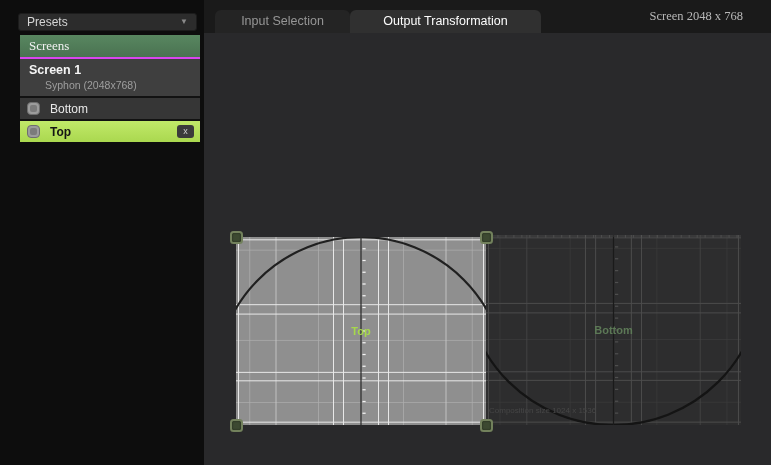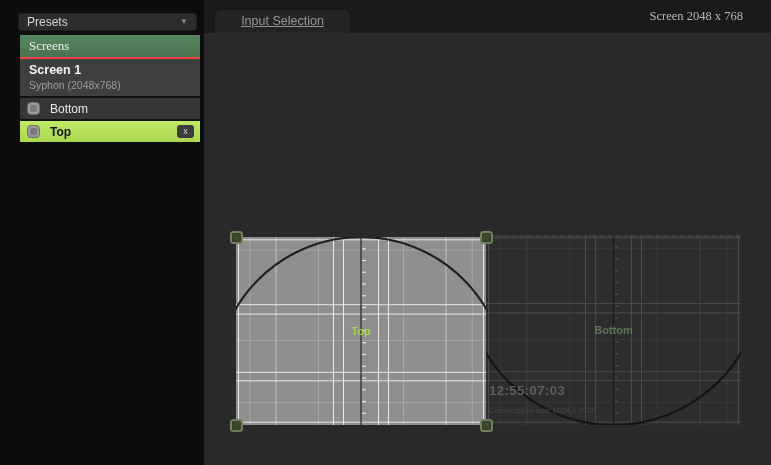--- a/index.html
+++ b/index.html
@@ -10,40 +10,40 @@
   
   .sidebar { position:absolute; left:0; top:0; width:204px; height:465px; background:#0d0d0d; }
   .presets { position:absolute; left:18px; top:13px; width:179px; height:18px;
              background:#2c2c2c; border:1px solid #1c1c1c; border-radius:3px;
              color:#d6d6d6; font-size:12px; line-height:16px; padding:0 8px;
              display:flex; align-items:center; justify-content:space-between; cursor:default; }
   .presets .tri { font-size:8px; color:#8a8a8a; }
   .panel { position:absolute; left:20px; top:35px; width:180px; }
   .screens-header { height:22px; background:linear-gradient(#588760,#4a7251);
                     color:#f2f2f2; font-size:13px; line-height:22px; padding-left:9px;font-family:Liberation Serif, serif; }
-  .screen-item { background:#3f3f3f; border-top:2px solid #ef4444; padding:4px 0 5px 9px; }
+  .screen-item { background:#3f3f3f; border-top:2px solid #d946ef; padding:4px 0 5px 9px; }
   .screen-item .t { color:#f5f5f5; font-size:12.5px; font-weight:bold; }
-  .screen-item .s { color:#9e9e9e; font-size:10.5px; margin-top:2px; }
+  .screen-item .s { color:#9e9e9e; font-size:10.5px; margin-top:2px;margin-left:16px; }
   .layer-row { height:23px; border-top:2px solid #121212; display:flex; align-items:center; padding:0 6px 0 7px; }
   .layer-row.plain { background:#363636; }
   .layer-row.selected { background:linear-gradient(#c1e969,#aad84f); }
   .led { width:13px; height:13px; border-radius:4px; background:#9c9c9c; border:1px solid #6e6e6e;
          display:flex; align-items:center; justify-content:center; flex:0 0 auto; }
   .led i { display:block; width:7px; height:7px; border-radius:2px; background:#7b7b7b; }
   .layer-row .lbl { margin-left:10px; font-size:12px; flex:1 1 auto; }
   .layer-row.plain .lbl { color:#e8e8e8; }
   .layer-row.selected .lbl { color:#141414; font-weight:bold; }
   .xbtn { width:17px; height:13px; border-radius:3px; background:#3b3b3b; color:#d3d3d3;
           font-size:9px; line-height:13px; text-align:center; flex:0 0 auto; cursor:default; }
 
   
   .main { position:absolute; left:204px; top:0; width:567px; height:465px; background:#1a1a1a; }
   .tabbar { position:absolute; left:0; top:0; width:567px; height:33px; background:#1a1a1a; }
   .tab { position:absolute; top:10px; height:23px; border-radius:6px 6px 0 0;
-         font-size:12.5px; text-align:center; line-height:23px; cursor:default;text-decoration:underline; }
+         font-size:12.5px; text-align:center; line-height:23px; cursor:default; }
   .tab.inactive { left:11px; width:135px; background:#242424; color:#969696; }
   .tab.active { left:146px; width:191px; background:#303030; color:#fdfdfd; }
   .screen-size { position:absolute; right:28px; top:0; height:33px; line-height:33px;
                  color:#b8b8b8; font-size:12.5px;font-family:Liberation Serif, serif; }
 
   
   .canvas { position:absolute; left:0; top:33px; width:567px; height:432px; background:#29292b; }
   .surface { position:absolute; overflow:hidden; }
   .surface svg { position:absolute; left:0; top:0; width:100%; height:100%; display:block; }
   .surface .plabel { position:absolute; left:0; right:0; top:50%; transform:translateY(-52%);
@@ -85,20 +85,21 @@
           </span>
         <span class="lbl">Top</span>
         <span class="xbtn">x</span>
       </div>
     </div>
   </div>
 
   <div class="main">
     <div class="tabbar">
       <div class="tab inactive">Input Selection</div>
+      <div class="tab active">Output Transformation</div>
       <div class="screen-size">Screen  2048 x 768</div>
     </div>
 
     <div class="canvas">
       <div class="surface surface-top">
           <svg viewBox="0 0 1024 768" preserveAspectRatio="none">
             <rect x="0" y="0" width="1024" height="768" fill="#8f8f8f"></rect>
             <line x1="56.32" y1="0" x2="56.32" y2="768" stroke="#aeaeae" stroke-width="3"></line>
             <line x1="337.92" y1="0" x2="337.92" y2="768" stroke="#aeaeae" stroke-width="3"></line>
             <line x1="686.08" y1="0" x2="686.08" y2="768" stroke="#aeaeae" stroke-width="3"></line>
@@ -210,21 +211,20 @@
             <line x1="816" y1="0" x2="816" y2="11" stroke="#565656" stroke-width="3"></line>
             <line x1="848" y1="0" x2="848" y2="11" stroke="#565656" stroke-width="3"></line>
             <line x1="880" y1="0" x2="880" y2="11" stroke="#565656" stroke-width="3"></line>
             <line x1="912" y1="0" x2="912" y2="11" stroke="#565656" stroke-width="3"></line>
             <line x1="944" y1="0" x2="944" y2="11" stroke="#565656" stroke-width="3"></line>
             <line x1="976" y1="0" x2="976" y2="11" stroke="#565656" stroke-width="3"></line>
             <line x1="1008" y1="0" x2="1008" y2="11" stroke="#565656" stroke-width="3"></line>
           </svg>
         <div class="plabel" style="color: rgb(92, 120, 86);">Bottom</div>
         <div class="tc">
-          <div class="time" style="color: rgb(94, 94, 94);">12:55:07:03</div>
           <div class="comp" style="color: rgb(70, 70, 70);">Composition size 1024 x 1536</div>
         </div>
       </div>
       <div class="handle" style="left:25.5px; top:197.5px;"></div>
       <div class="handle" style="left:275.5px; top:197.5px;"></div>
       <div class="handle" style="left:25.5px; top:385.5px;"></div>
       <div class="handle" style="left:275.5px; top:385.5px;"></div>
     </div>
   </div>
 </div>

